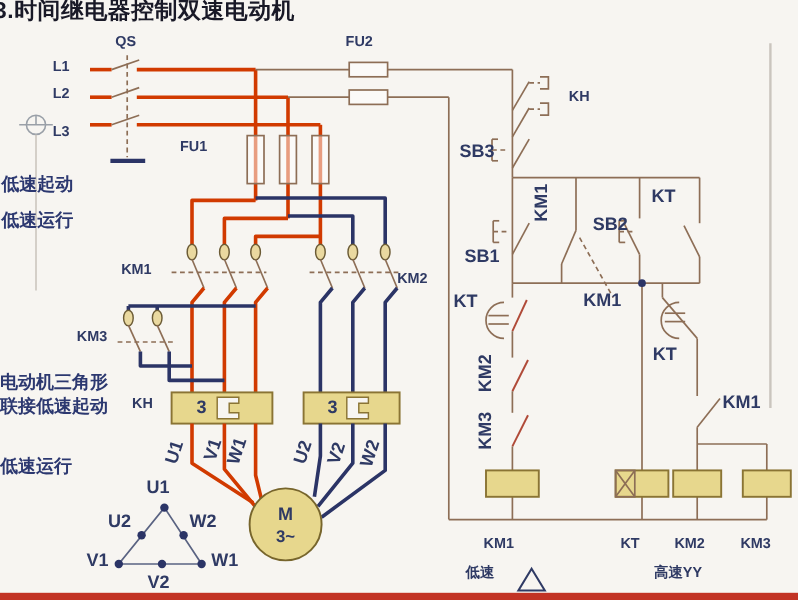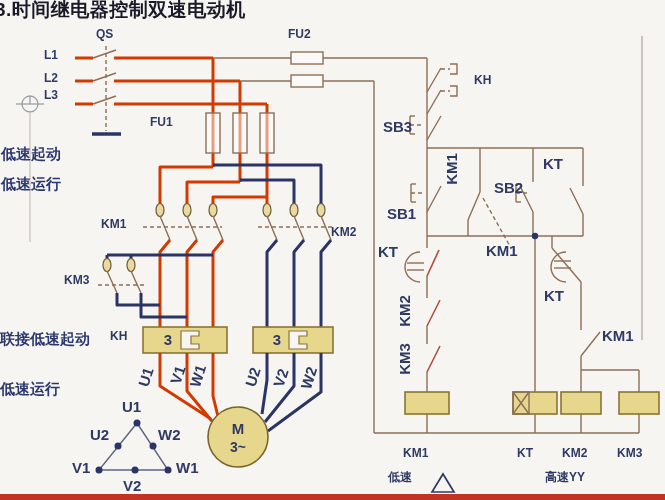--- a/index.html
+++ b/index.html
@@ -258,21 +258,21 @@
   <path class="triOutline" d="M443,474 L454,492 H432 Z"></path>
 
   <line class="border" x1="642" y1="36" x2="642" y2="340"></line>
   <rect class="bar" x="0" y="494" width="665" height="6"></rect>
 </svg>
 
   <div class="lbl title" style="left:-5px;top:0px;">3.时间继电器控制双速电动机</div>
 
   <div class="lbl big" style="left:44px;top:49px;">L1</div>
   <div class="lbl big" style="left:44px;top:72px;">L2</div>
-  <div class="lbl big" style="left:44px;top:89px;text-align:right;">L3</div>
+  <div class="lbl big" style="left:44px;top:103px;text-align:right;">L3</div>
   <div class="lbl big" style="left:96px;top:28px;">QS</div>
   <div class="lbl big" style="left:288px;top:28px;">FU2</div>
   <div class="lbl big" style="left:150px;top:116px;">FU1</div>
 
   <div class="lbl big" style="left:101px;top:218px;">KM1</div>
   <div class="lbl big" style="left:331px;top:226px;">KM2</div>
   <div class="lbl big" style="left:64px;top:274px;">KM3</div>
   <div class="lbl big" style="left:110px;top:330px;">KH</div>
   <div class="lbl clabel" style="left:168px;top:340px;">3</div>
   <div class="lbl clabel" style="left:277px;top:340px;">3</div>
@@ -310,16 +310,17 @@
   <div class="lbl big bold" style="left:403px;top:447px;">KM1</div>
   <div class="lbl big bold" style="left:517px;top:447px;">KT</div>
   <div class="lbl big bold" style="left:562px;top:447px;">KM2</div>
   <div class="lbl big bold" style="left:617px;top:447px;">KM3</div>
 
   <div class="lbl big" style="left:388px;top:471px;">低速</div>
   <div class="lbl big" style="left:545px;top:471px;">高速YY</div>
 
   <div class="lbl ann" style="left:1px;top:146px;">低速起动</div>
   <div class="lbl ann" style="left:1px;top:176px;">低速运行</div>
+  <div class="lbl ann" style="left:0px;top:311px;">电动机三角形</div>
   <div class="lbl ann" style="left:0px;top:331px;">联接低速起动</div>
   <div class="lbl ann" style="left:0px;top:381px;">低速运行</div>
 
 </div>
 
 </body></html>

